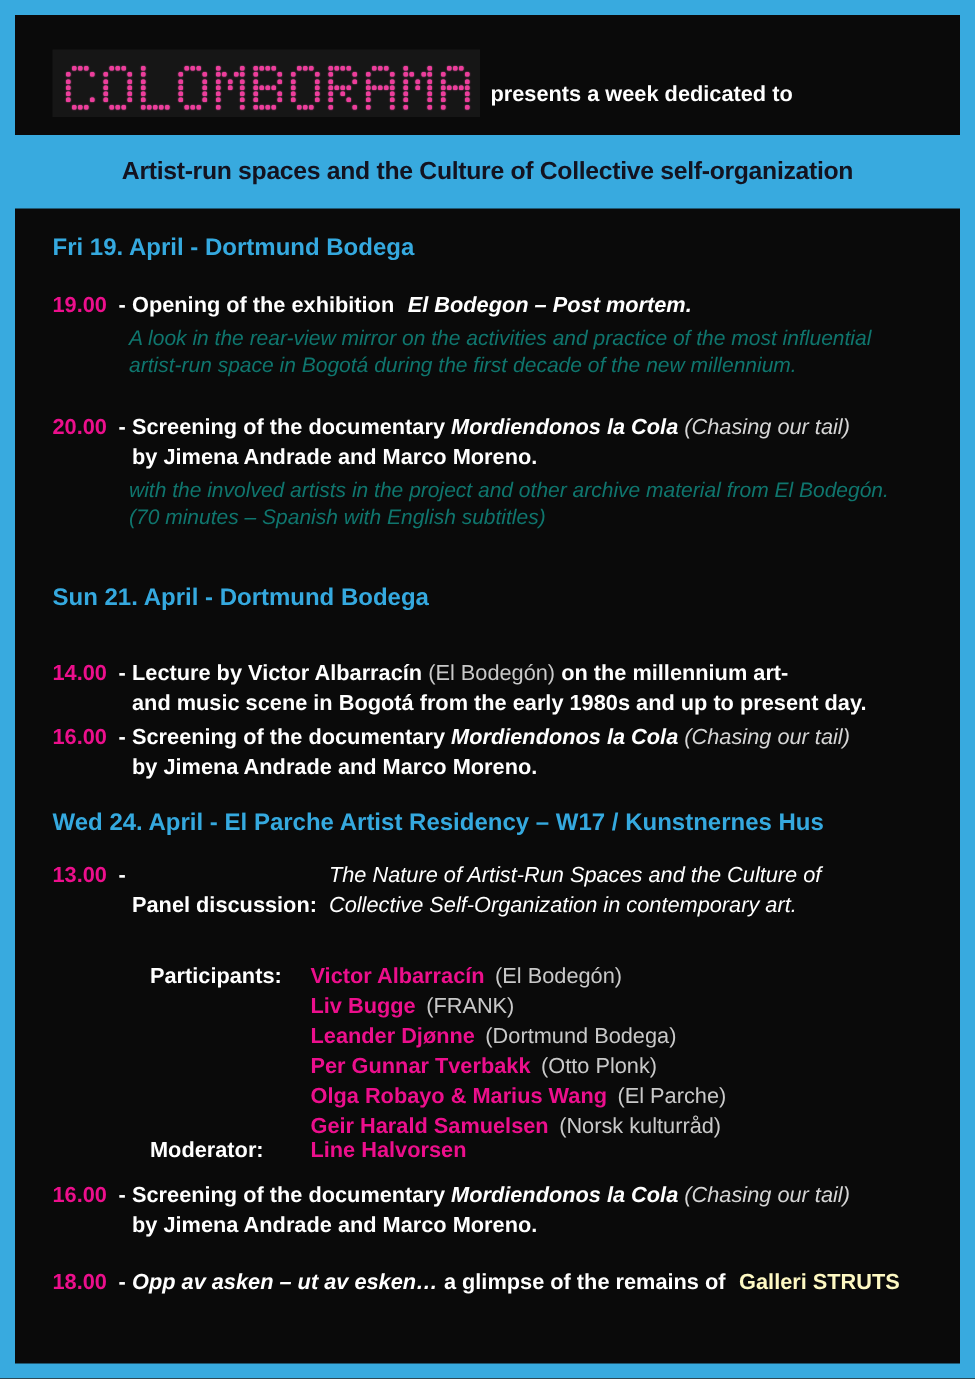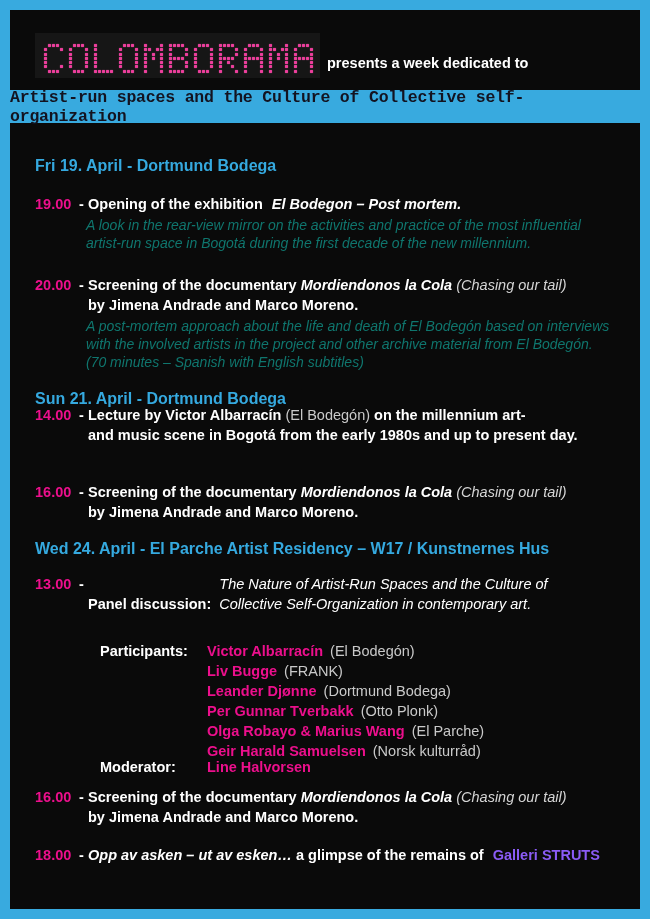--- a/index.html
+++ b/index.html
@@ -13,36 +13,36 @@
 
   
   .logo-box{position:absolute;left:25px;top:23px;width:285px;height:45px;background:#161616;}
   .dotmatrix{display:flex;gap:6px;padding:11px 0 0 9px;}
   .dm-letter{display:grid;grid-template-columns:repeat(5,3px);grid-auto-rows:3px;column-gap:1px;row-gap:1.3px;}
   .dm-dot{width:3px;height:3px;border-radius:1px;}
   .dm-dot.lit{background:#EE3D9C;box-shadow:0 0 1px #F15FAD;}
   .tagline{position:absolute;left:317px;top:43px;color:#FFFFFF;font-weight:bold;font-size:14.5px;line-height:20px;}
 
   .banner{
-    position:absolute;left:0;top:80px;width:630px;height:33px;background:#38AADF;
-    display:flex;align-items:center;justify-content:center;font-family:Liberation Mono, monospace;
+    position:absolute;left:0;top:80px;width:630px;height:49px;background:#38AADF;
+    display:flex;align-items:center;justify-content:center;
   }
   .banner span{color:#131320;font-weight:bold;font-size:16.5px;letter-spacing:-0.2px;}
 
   
   .heading{position:absolute;left:25px;color:#35A9DF;font-weight:bold;font-size:16px;line-height:20px;}
   .row{position:absolute;left:25px;display:flex;align-items:flex-start;font-size:14.5px;line-height:20px;color:#FFFFFF;}
   .time{width:40px;color:#EC0F8C;font-weight:bold;flex:none;}
   .dash{width:13px;text-align:center;font-weight:bold;color:#FFFFFF;flex:none;}
   .content{color:#FFFFFF;}
   .b{font-weight:bold;}
   .bi{font-weight:bold;font-style:italic;}
   .it-gray{font-style:italic;color:#D5D5D5;}
   .gray{color:#C9C9C9;}
-  .pink{color:#8b5cf6;font-weight:bold;text-align:right;}
+  .pink{color:#fef9c3;font-weight:bold;text-align:right;}
   .pad{margin-left:5px;}
   .desc{position:absolute;left:76px;font-style:italic;color:#0f766e;font-size:14px;line-height:18px;}
 
   .panel-flex{display:flex;align-items:flex-end;}
   .ptitle{font-weight:normal;font-style:italic;margin-left:8px;}
 
   .ptable{position:absolute;left:90px;font-size:14.5px;line-height:20px;margin-top:10px;}
   .prow{display:flex;align-items:baseline;}
   .plabel{width:107px;flex:none;font-weight:bold;color:#FFFFFF;}
   .pname{color:#EC0F8C;font-weight:bold;white-space:nowrap;}
@@ -490,28 +490,27 @@
       <span class="time">20.00</span>
       <span class="dash">-</span>
       <div class="content">
         <div><span class="b">Screening of the documentary</span>
              <span class="bi">Mordiendonos la Cola</span>
              <span class="it-gray">(Chasing our tail)</span></div>
         <div><span class="b">by Jimena Andrade and Marco Moreno.</span></div>
       </div>
     </div>
     <div class="desc" style="top:307px">
-      <div>A post-mortem approach about the life and death of El Bodegón based on interviews</div>
       <div>with the involved artists in the project and other archive material from El Bodegón.</div>
       <div>(70 minutes – Spanish with English subtitles)</div>
     </div>
 
     <div class="heading" style="top:379px">Sun 21. April - Dortmund Bodega</div>
 
-    <div class="row" style="top:395px">
+    <div class="row" style="top:429px">
       <span class="time">14.00</span>
       <span class="dash">-</span>
       <div class="content">
         <div><span class="b">Lecture by Victor Albarracín</span>
              <span class="gray">(El Bodegón)</span>
              <span class="b">on the millennium art-</span></div>
         <div><span class="b">and music scene in Bogotá from the early 1980s and up to present day.</span></div>
       </div>
     </div>
 

